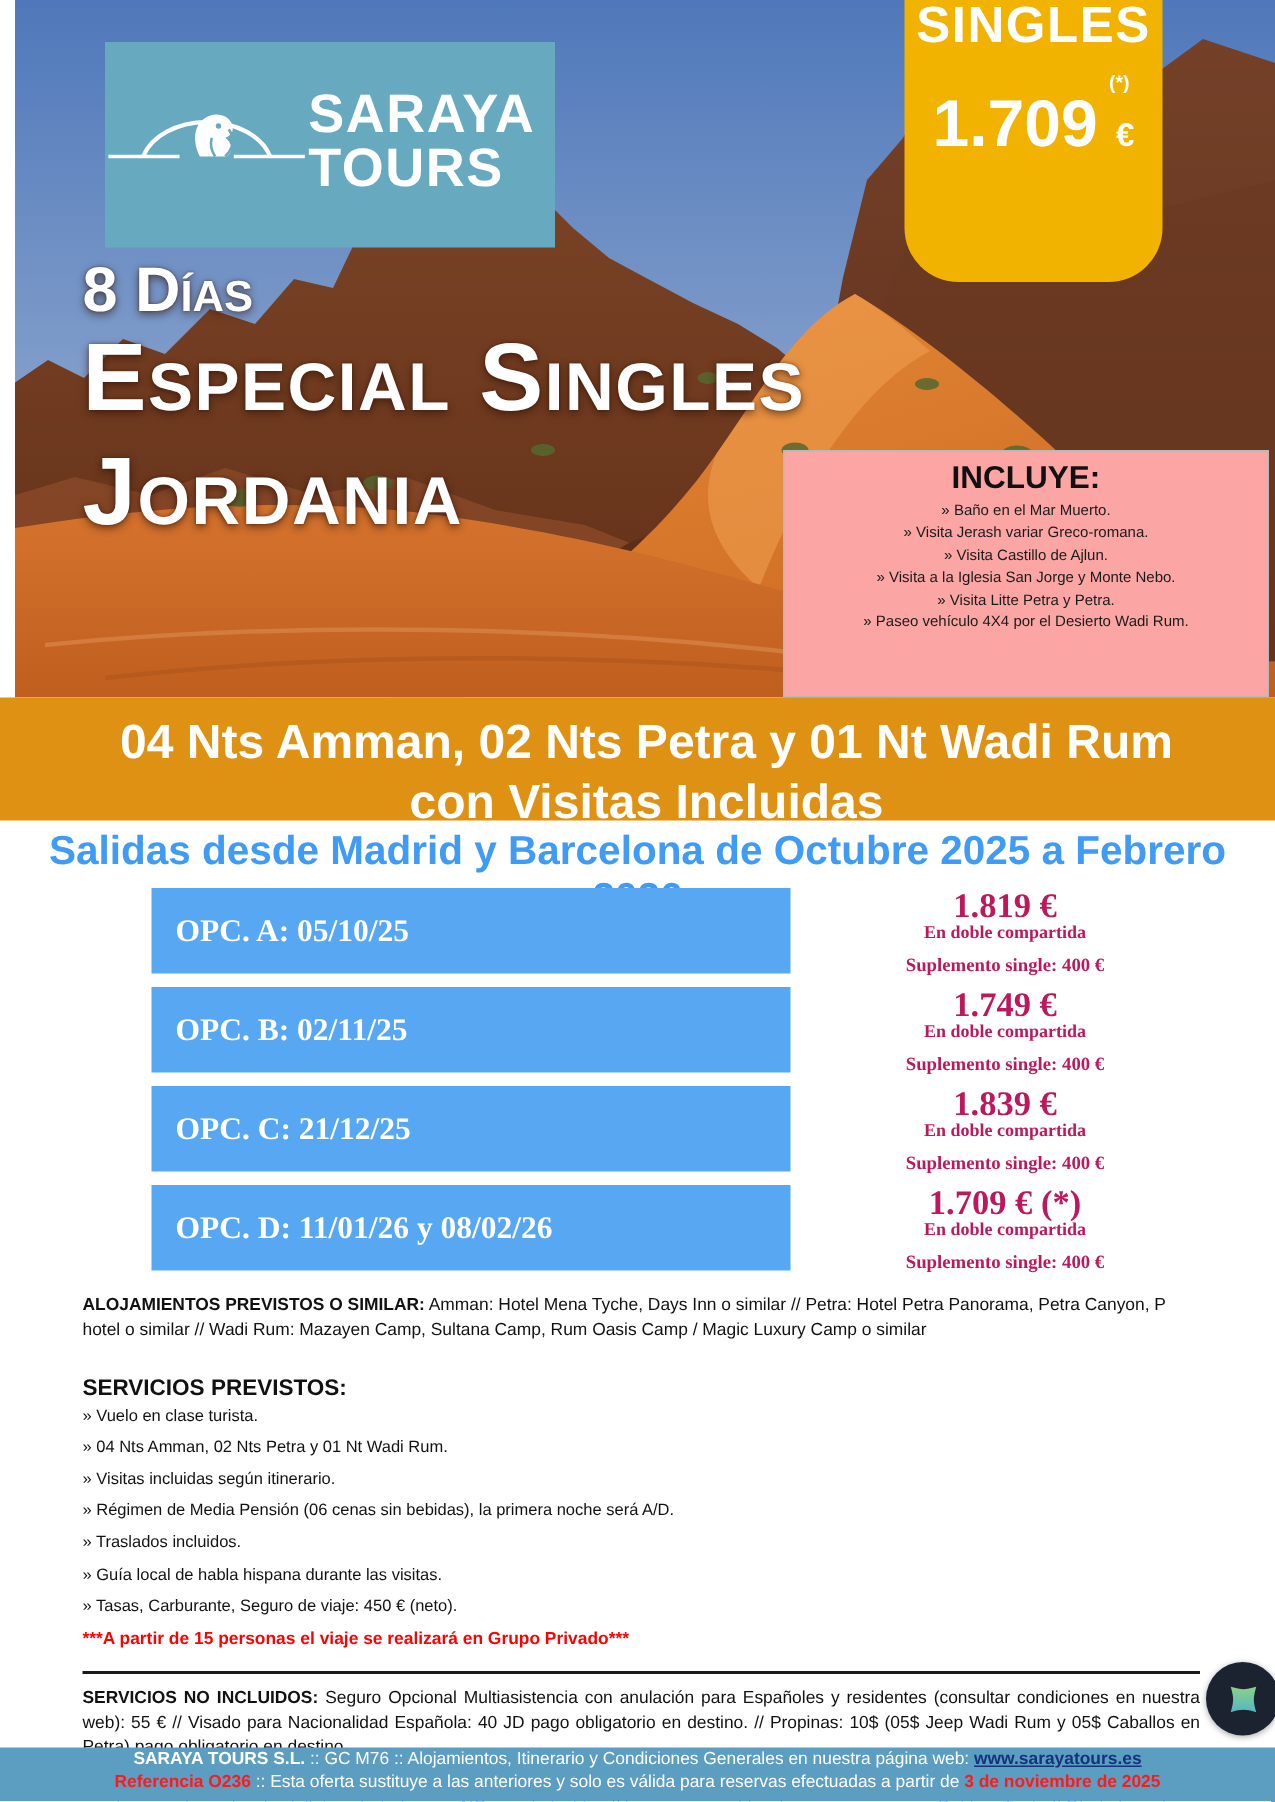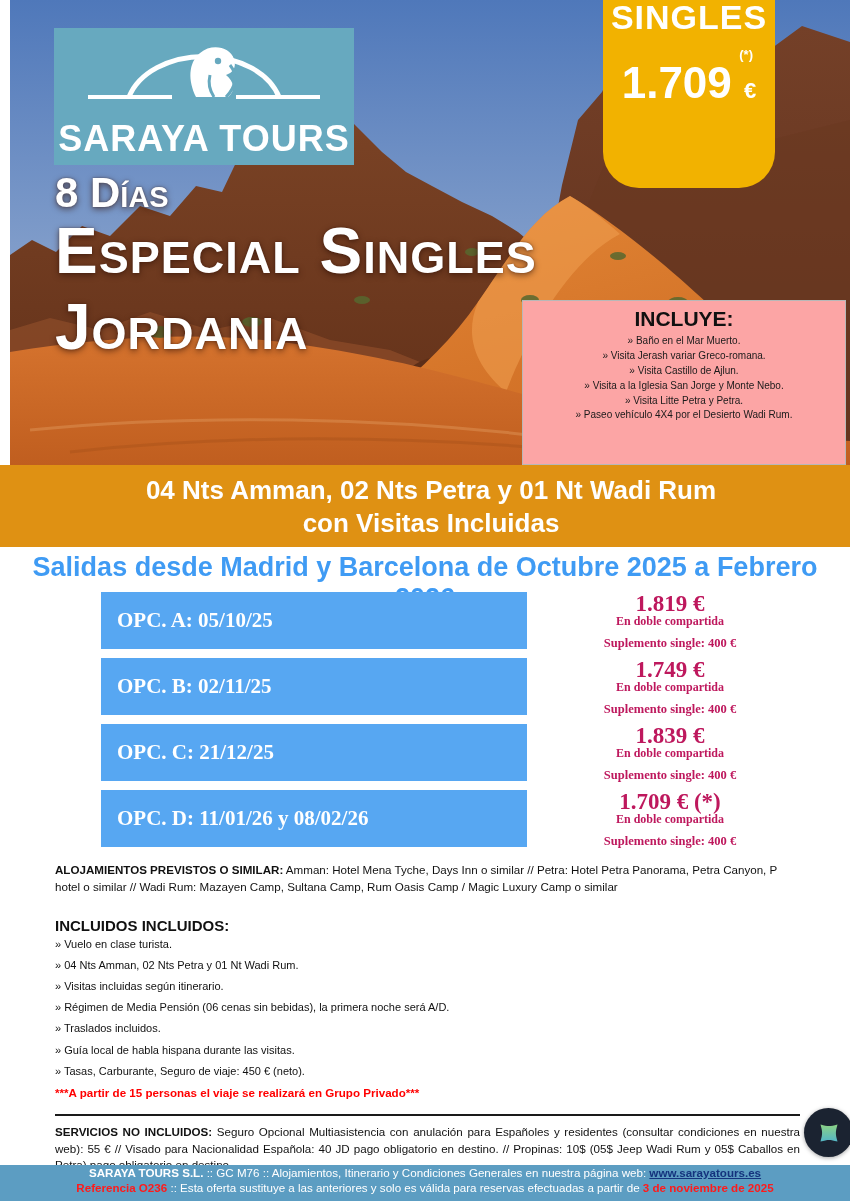--- a/index.html
+++ b/index.html
@@ -4,22 +4,22 @@
 <style>
   html,body{margin:0;padding:0;background:#ffffff;}
   #page{position:relative;width:850px;height:1201px;background:#ffffff;overflow:hidden;
         font-family:"Liberation Sans", sans-serif;}
 
   
   .hero{position:absolute;left:10px;top:0;width:840px;height:465px;overflow:hidden;}
   .hero svg{display:block;}
 
   
-  .logo-box{position:absolute;left:54px;top:28px;width:300px;height:137px;background:#67a9bf;
-            display:flex;flex-direction:column;align-items:center;justify-content:flex-end;padding-bottom:8px;box-sizing:border-box;}
+  .logo-box{position:absolute;left:70px;top:28px;width:300px;height:137px;background:#67a9bf;
+            display:flex;flex-direction:row;align-items:center;justify-content:flex-end;padding-bottom:8px;box-sizing:border-box;}
   .logo-text{color:#ffffff;font-weight:bold;font-size:36px;letter-spacing:1px;line-height:1;margin-top:2px;}
 
   
   .badge{position:absolute;left:603px;top:0;width:172px;height:188px;background:#f2b200;
          border-radius:0 0 36px 36px;color:#ffffff;text-align:center;box-sizing:border-box;}
   .badge .b-label{font-size:34px;font-weight:bold;letter-spacing:1px;line-height:1;}
   .badge .b-ast{font-size:13px;font-weight:bold;text-align:right;padding-right:22px;margin-top:14px;line-height:1;}
   .badge .b-price{font-size:44px;font-weight:bold;line-height:1;margin-top:0;}
   .badge .b-cur{font-size:22px;font-weight:bold;}
 
@@ -31,21 +31,21 @@
 
   
   .incluye{position:absolute;left:522px;top:300px;width:324px;height:165px;background:#fca5a5;
            border:1px solid #b8b8b8;box-sizing:border-box;padding:6px 10px 4px 10px;}
   .incluye-title{text-align:center;font-size:21px;font-weight:bold;color:#111;margin-bottom:3px;}
   .incluye-item{font-size:10px;color:#1a1a1a;line-height:1.49;white-space:nowrap;text-align:center;}
 
   
   .band{position:absolute;left:0;top:465px;width:850px;height:82px;background:#df9113;color:#ffffff;
         text-align:center;box-sizing:border-box;padding-top:9px;}
-  .band div{font-size:26px;font-weight:bold;line-height:1.25;margin-left:12px;}
+  .band div{font-size:32px;font-weight:bold;line-height:1.25;margin-left:12px;}
 
   
   .salidas{position:absolute;left:0;top:552px;width:850px;text-align:center;
            color:#3f9bf4;font-size:27px;font-weight:bold;}
 
   
   .options{position:absolute;left:101px;top:592px;width:700px;}
   .opt-row{display:flex;align-items:center;margin-bottom:9px;height:57px;font-family:Liberation Serif, serif;}
   .opt-bar{width:426px;height:57px;background:#57a7f2;color:#ffffff;font-size:21px;font-weight:bold;
            display:flex;align-items:center;padding-left:16px;box-sizing:border-box;flex:none;}
@@ -212,21 +212,21 @@
         <div class="p-sup">Suplemento single: 400 €</div>
       </div>
     </div>
   </div>
 
   <div class="sections">
     <div class="small">
       <span class="lead">ALOJAMIENTOS PREVISTOS O SIMILAR:</span><span> Amman: Hotel Mena Tyche, Days Inn o similar // Petra: Hotel Petra Panorama, Petra Canyon, P hotel o similar // Wadi Rum: Mazayen Camp, Sultana Camp, Rum Oasis Camp / Magic Luxury Camp o similar</span>
     </div>
 
-    <div class="sec-title">INCLUIDOS INCLUIDOS:</div>
+    <div class="sec-title">SERVICIOS PREVISTOS:</div>
     <div class="svc-item">» Vuelo en clase turista.</div>
     <div class="svc-item">» 04 Nts Amman, 02 Nts Petra y 01 Nt Wadi Rum.</div>
     <div class="svc-item">» Visitas incluidas según itinerario.</div>
     <div class="svc-item">» Régimen de Media Pensión (06 cenas sin bebidas), la primera noche será A/D.</div>
     <div class="svc-item">» Traslados incluidos.</div>
     <div class="svc-item">» Guía local de habla hispana durante las visitas.</div>
     <div class="svc-item">» Tasas, Carburante, Seguro de viaje: 450 € (neto).</div>
     <div class="red-note">***A partir de 15 personas el viaje se realizará en Grupo Privado***</div>
 
     <hr class="divider">

